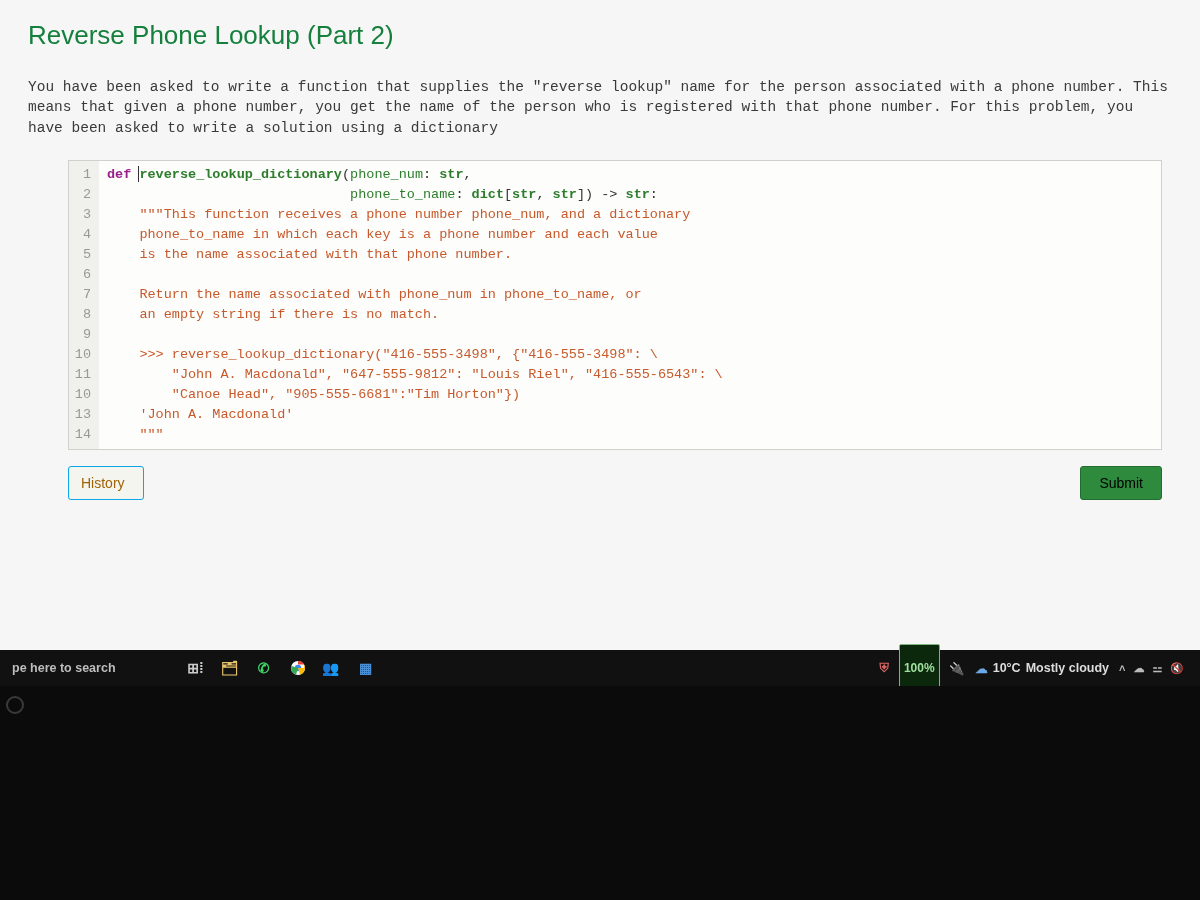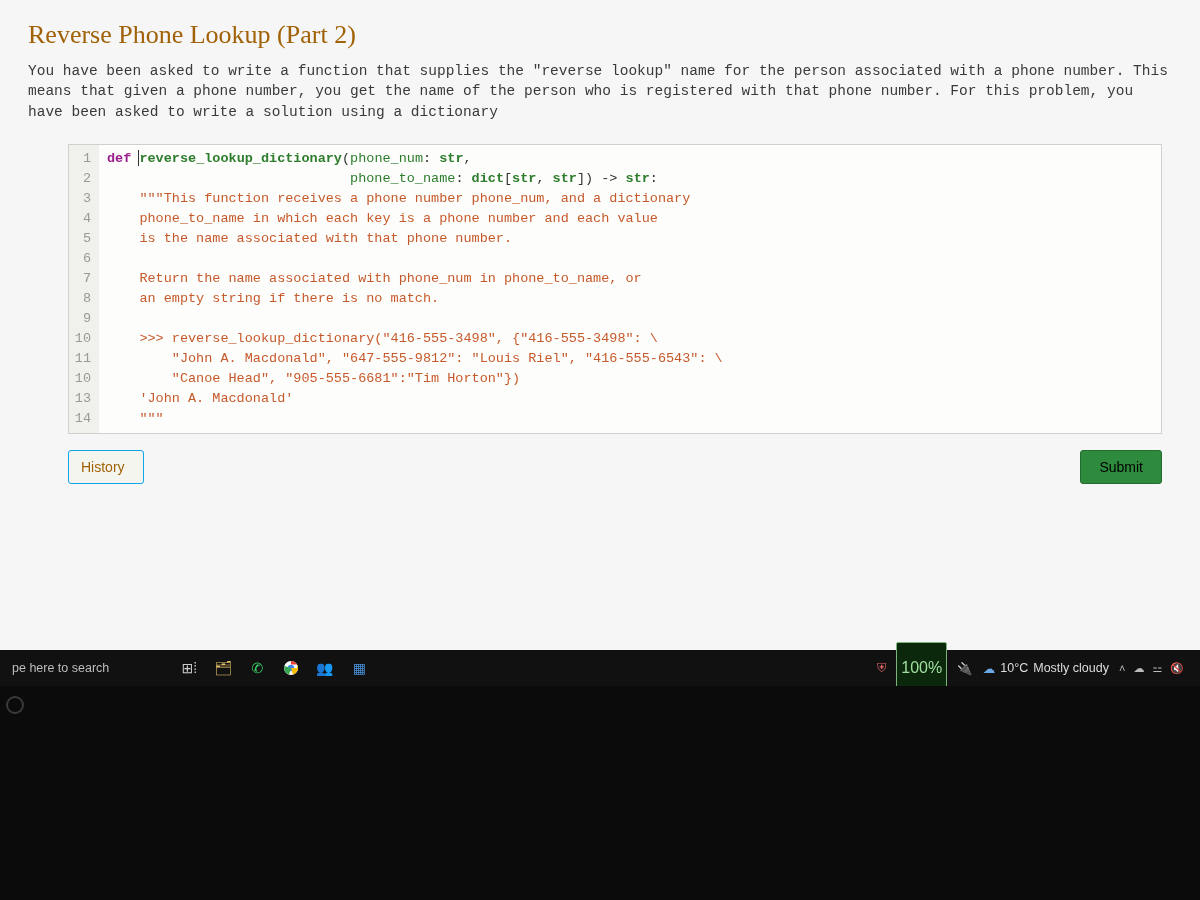--- a/index.html
+++ b/index.html
@@ -11,24 +11,23 @@
     overflow: hidden;
     position: relative;
   }
   .page-content {
     background: #f5f6f5;
     padding: 20px 28px 30px 28px;
     min-height: 650px;
   }
   .problem-title {
     font-size: 26px;
-    color: #a16207;
+    color: #15803d;
     font-weight: 400;
-    margin-bottom: 11px;
-    font-family: Liberation Serif, serif;
+    margin-bottom: 26px;
   }
   .problem-desc {
     font-size: 14.5px;
     color: #3a3a3a;
     line-height: 1.4;
     margin-bottom: 22px;
     font-family: Liberation Mono, monospace;
   }
   .editor-wrap {
     margin-left: 40px;
@@ -102,30 +101,31 @@
     position:absolute;
     left:0; right:0;
     top: 650px;
     height:36px;
     background:#111;
     color:#ddd;
     display:flex;
     align-items:center;
     font-size:12.5px;
     padding:0 6px;
+    font-weight:bold;
   }
   .taskbar .search-text { color:#bdbdbd; margin-right:30px; padding-left:6px;}
   .task-icons { display:flex; gap:14px; align-items:center; margin-left:40px;}
   .task-icons span { width:20px; height:20px; display:flex; align-items:center; justify-content:center; font-size:14px;}
   .tray { margin-left:auto; display:flex; align-items:center; gap:10px; padding-right:10px;}
   .battery-badge {
     border:1px solid #7db37d;
     background:#0c280c;
     color:#9fe09f;
-    font-size:16px;
+    font-size:12px;
     padding:16px 4px;
     border-radius:2px;
   }
   .weather { display:flex; align-items:center; gap:5px; color:#ddd;}
   .weather .cloud { color:#6aa9e6; }
   .tray-icons { display:flex; gap:8px; color:#bbb; font-size:11px;}
 
   .bottom-dark {
     position:absolute;
     left:0;right:0;

